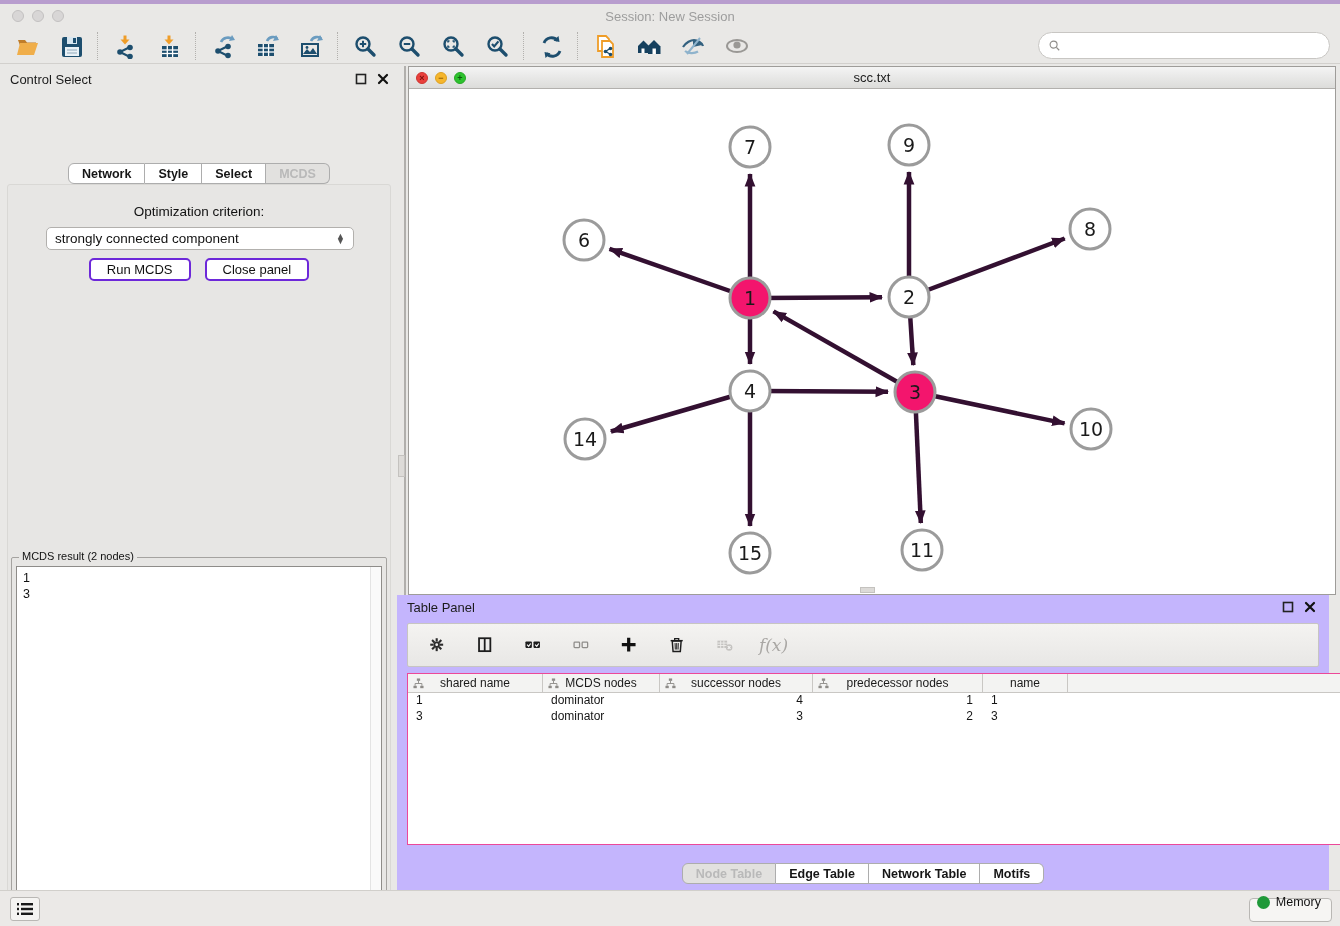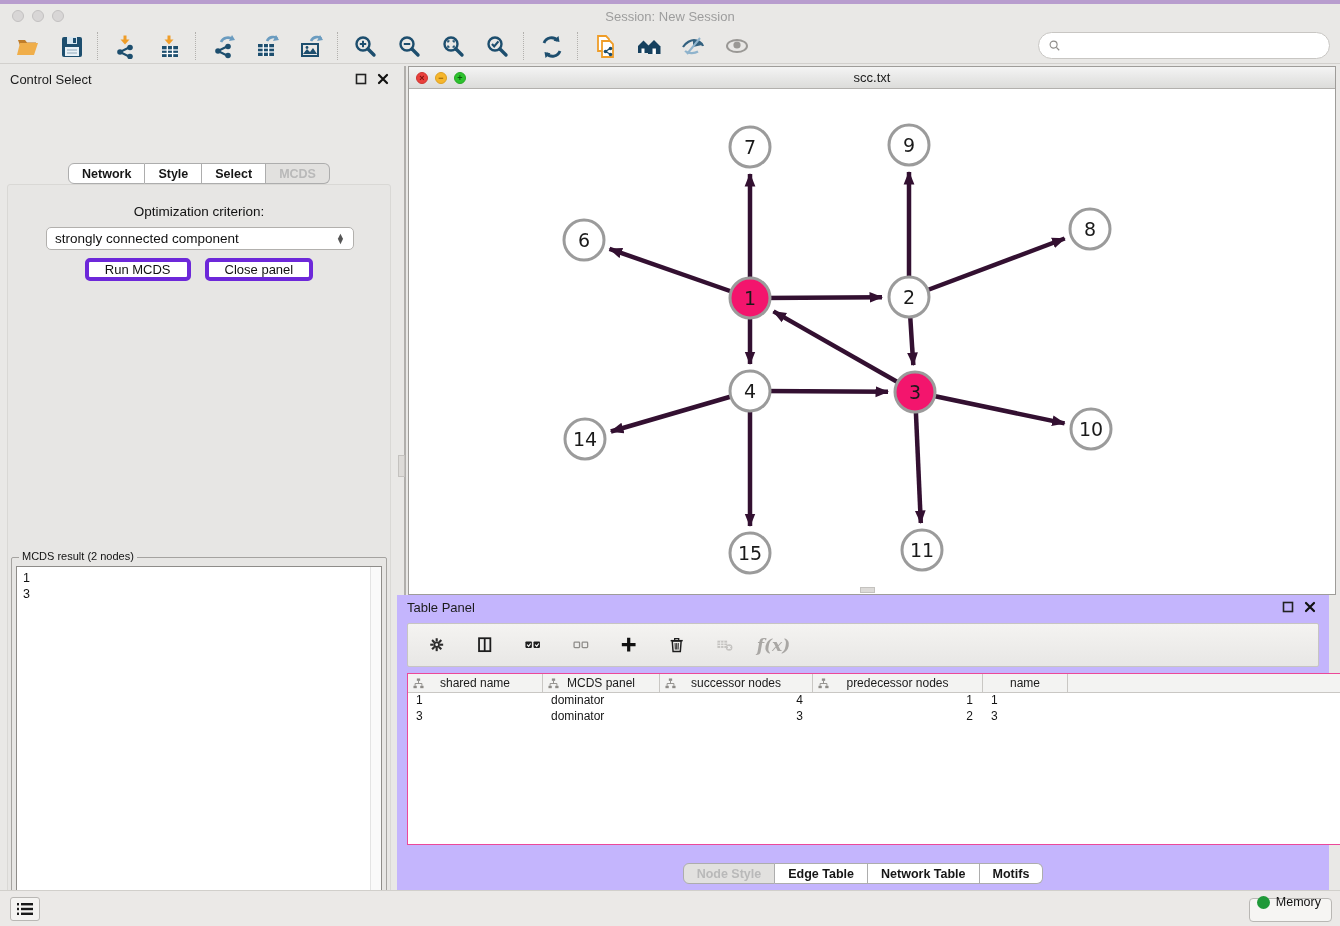--- a/index.html
+++ b/index.html
@@ -35,21 +35,21 @@
   .tab:first-child { border-left:1px solid #adadad; border-radius:6px 0 0 6px; }
   .tab:last-child { border-radius:0 6px 6px 0; }
   .tab.active { background:#e2e1df; color:#b9b9b9; }
 
   .ctrl-content { position:absolute; left:7px; top:118px; width:384px; height:760px; background:#e7e6e4; border:1px solid #d9d8d5; border-radius:3px; }
   .opt-label { position:absolute; left:0; width:100%; top:19px; text-align:center; font-size:13.5px; color:#111; }
   .dropdown { position:absolute; left:38px; top:42px; width:308px; height:23px; background:#ffffff; border:1px solid #b2b0ad; border-radius:5px; display:flex; align-items:center; padding:0 8px; font-size:13.5px; color:#111; }
   .dropdown .dd-val { flex:1; }
   .stepper { display:flex; flex-direction:column; align-items:center; line-height:5px; font-size:9px; color:#555; }
   .ctrl-buttons { position:absolute; left:0; top:73px; width:100%; display:flex; justify-content:center; gap:14px; }
-  .push-btn { height:23px; padding:0 16px; background:#ffffff; border:4px solid #6d28d9; border-radius:5px; font-size:13px; color:#111; display:flex; align-items:center; }
+  .push-btn { height:23px; padding:0 16px; background:#ffffff; border:2px solid #6d28d9; border-radius:5px; font-size:13px; color:#111; display:flex; align-items:center; }
 
   .result-box { position:absolute; left:3px; top:372px; width:376px; height:382px; border:1px solid #a5a3a0; border-radius:2px; }
   .result-legend { position:absolute; left:7px; top:-8px; background:#e7e6e4; padding:0 3px; font-size:11px; color:#111; }
   .result-inner { position:absolute; left:4px; top:8px; right:4px; bottom:4px; background:#ffffff; border:1px solid #8e8c89; overflow:hidden; }
   .result-text { padding:3px 6px; font-size:12.5px; color:#111; line-height:16px; white-space:pre; }
   .result-scroll { position:absolute; right:0; top:0; bottom:0; width:11px; background:#fafafa; border-left:1px solid #e4e4e4; }
 
   
   .v-splitter { position:absolute; left:398px; top:66px; width:10px; height:824px; background:#e9e8e6; }
   .v-splitter .line { position:absolute; left:6px; top:0; width:2px; height:100%; background:#b1afac; }
@@ -65,21 +65,21 @@
   .tl-min { background:#f6b62c; color:#8f5e06; border:1px solid #dda123; }
   .tl-max { background:#2dc22d; color:#0c5c0c; border:1px solid #26a826; }
   .net-title { position:absolute; left:0; right:0; top:3px; text-align:center; font-size:13px; color:#1a1a1a; }
   .net-canvas { position:absolute; left:0; top:22px; width:926px; height:505px; background:#ffffff; }
 
   
   .table-panel { position:absolute; left:397px; top:595px; width:932px; height:295px; background:#c4b5fd; }
   .tp-head { position:relative; height:26px; }
   .tp-head .phead-title { position:absolute; left:10px; top:5px; font-size:13px; color:#1c1c1c; }
   .tp-head .panel-btns { top:5px; right:12px; }
-  .tp-toolbar { position:absolute; left:10px; top:28px; width:912px; height:44px; background:linear-gradient(#f4f3f1,#e8e7e5); border:1px solid #c7c5c2; border-radius:2px; display:flex; align-items:center; gap:21px; padding-left:16px;font-weight:bold; }
+  .tp-toolbar { position:absolute; left:10px; top:28px; width:912px; height:44px; background:linear-gradient(#f4f3f1,#e8e7e5); border:1px solid #c7c5c2; border-radius:2px; display:flex; align-items:center; gap:21px; padding-left:16px; }
   .tp-toolbar .tb-icon svg { width:21px; height:21px; }
   .tp-toolbar .fx { font-family:"DejaVu Serif", serif; font-style:italic; font-size:17px; color:#a9a7a4; }
 
   .data-table { position:absolute; left:10px; top:78px; width:936px; height:172px; background:#ffffff; border:1px solid #ec4899; }
   .dt-header { display:flex; height:19px; background:#f3f3f2; border-bottom:1px solid #c9c7c4; }
   .dt-hcell { display:flex; align-items:center; border-right:1px solid #c9c7c4; font-size:12px; color:#1a1a1a; position:relative; }
   .dt-hcell .tree-ic { margin-left:5px; }
   .dt-hcell .hlabel { position:absolute; left:0; right:0; text-align:center; }
   .dt-row { display:flex; height:16px; font-size:12px; color:#151515; }
   .dt-cell { overflow:hidden; white-space:nowrap; }
@@ -575,21 +575,21 @@
         </div>
         <div class="dt-hcell" style="width: 117px;">
           <svg class="tree-ic" width="11" height="11" viewBox="0 0 12 12">
             <g fill="#8d8b88">
               <rect x="4.2" y="0.5" width="3.6" height="2.6"></rect>
               <rect x="0.5" y="8.5" width="3.6" height="2.6"></rect>
               <rect x="7.9" y="8.5" width="3.6" height="2.6"></rect>
             </g>
             <path d="M6 3v3M2.3 8.5V6h7.4v2.5" fill="none" stroke="#8d8b88" stroke-width="1"></path>
           </svg>
-          <span class="hlabel">MCDS panel</span>
+          <span class="hlabel">MCDS nodes</span>
         </div>
         <div class="dt-hcell" style="width: 153px;">
           <svg class="tree-ic" width="11" height="11" viewBox="0 0 12 12">
             <g fill="#8d8b88">
               <rect x="4.2" y="0.5" width="3.6" height="2.6"></rect>
               <rect x="0.5" y="8.5" width="3.6" height="2.6"></rect>
               <rect x="7.9" y="8.5" width="3.6" height="2.6"></rect>
             </g>
             <path d="M6 3v3M2.3 8.5V6h7.4v2.5" fill="none" stroke="#8d8b88" stroke-width="1"></path>
           </svg>
@@ -622,21 +622,21 @@
           <div class="dt-cell al" style="width: 135px;">3</div>
           <div class="dt-cell al" style="width: 117px;">dominator</div>
           <div class="dt-cell ar" style="width: 153px;">3</div>
           <div class="dt-cell ar" style="width: 170px;">2</div>
           <div class="dt-cell al" style="width: 85px;">3</div>
         </div>
       </div>
   </div>
   <div class="tp-tabs">
       <div class="tabstrip" id="table-tabstrip">
-        <div class="tab active">Node Style</div>
+        <div class="tab active">Node Table</div>
         <div class="tab">Edge Table</div>
         <div class="tab">Network Table</div>
         <div class="tab">Motifs</div>
       </div>
     </div>
 </div>
 
 <div class="statusbar">
   <div class="list-btn">
     <svg width="18" height="16" viewBox="0 0 18 16">

